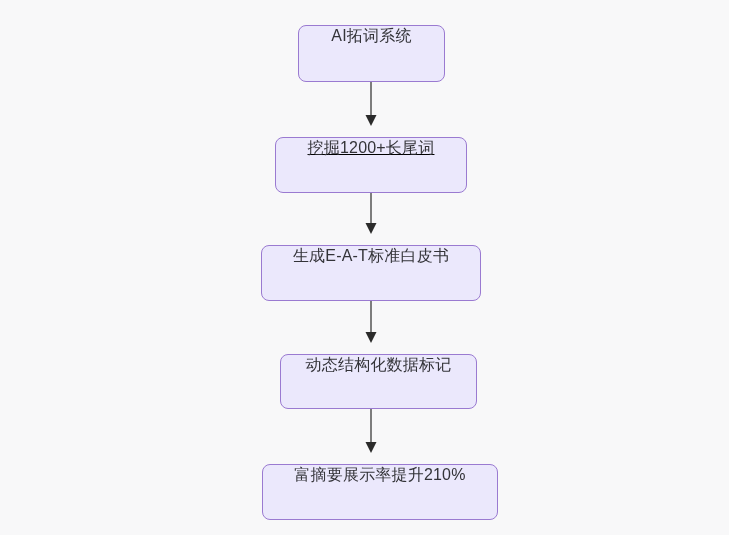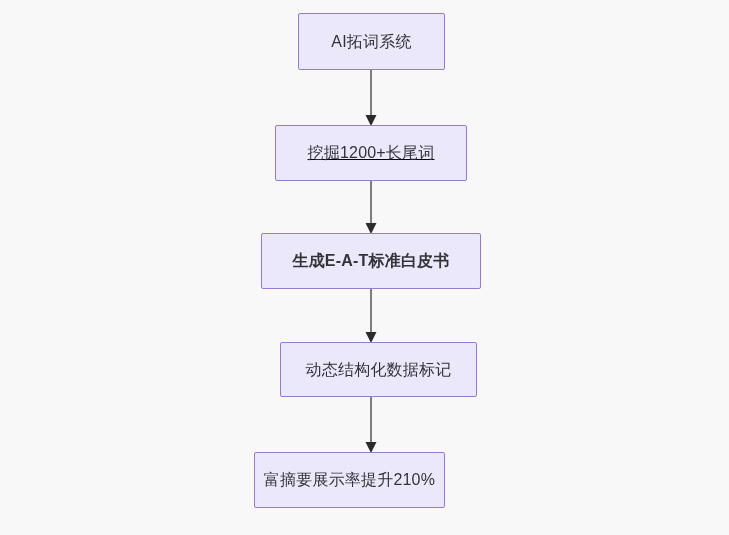--- a/index.html
+++ b/index.html
@@ -16,25 +16,26 @@
   #flowchart {
     position: relative;
     width: 729px;
     height: 535px;
   }
   .node {
     position: absolute;
     box-sizing: border-box;
     background: #ebe8fc;
     border: 1.4px solid #9a7ad1;
-    border-radius: 2px;
+    border-radius: 8px;
     display: flex;
-    align-items: center;
+    align-items: flex-start;
     justify-content: center;
     z-index: 2;
+    margin-top: 12px;
   }
   .node-label {
     font-size: 16px;
     line-height: 1.2;
     color: #333338;
     white-space: nowrap;
     letter-spacing: 0.2px;
     text-align: center;
   }
   .edge {
@@ -48,23 +49,23 @@
     fill: none;
   }
   .edge-arrow {
     fill: #2b2b2b;
     stroke: none;
   }
 
   
   #node-1 { left: 298px; top: 13px;  width: 147px; height: 57px; }
   #node-2 { left: 275px; top: 125px; width: 192px; height: 56px; text-decoration: underline; }
-  #node-3 { left: 261px; top: 233px; width: 220px; height: 56px; font-weight: bold; }
+  #node-3 { left: 261px; top: 233px; width: 220px; height: 56px; }
   #node-4 { left: 280px; top: 342px; width: 197px; height: 55px; }
-  #node-5 { left: 254px; top: 452px; width: 191px; height: 56px; }
+  #node-5 { left: 262px; top: 452px; width: 236px; height: 56px; }
 
   
   #edge-1 { left: 361px; top: 70px;  width: 20px; height: 56px; }
   #edge-2 { left: 361px; top: 181px; width: 20px; height: 53px; }
   #edge-3 { left: 361px; top: 289px; width: 20px; height: 54px; }
   #edge-4 { left: 361px; top: 397px; width: 20px; height: 56px; }
 </style>
 </head>
 <body>
 

